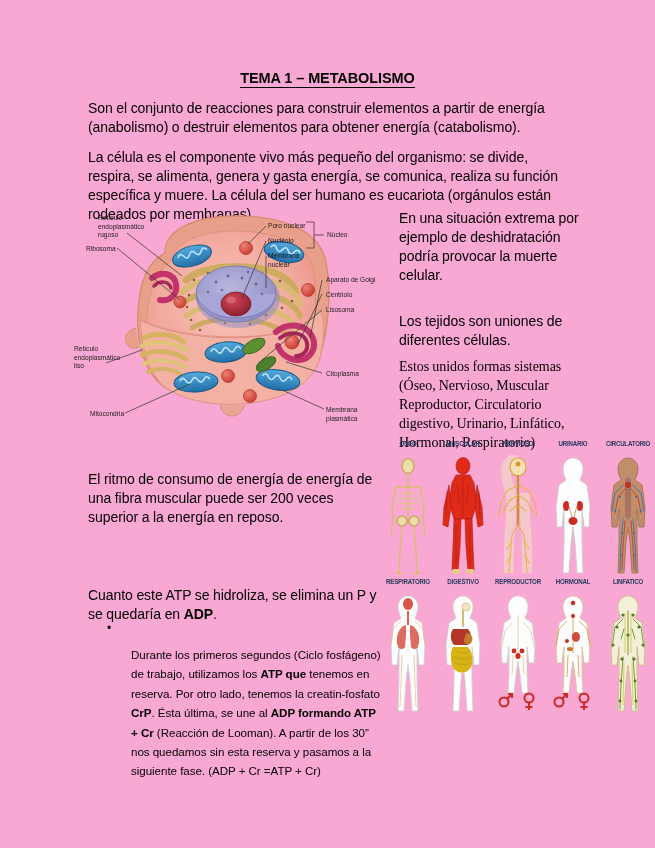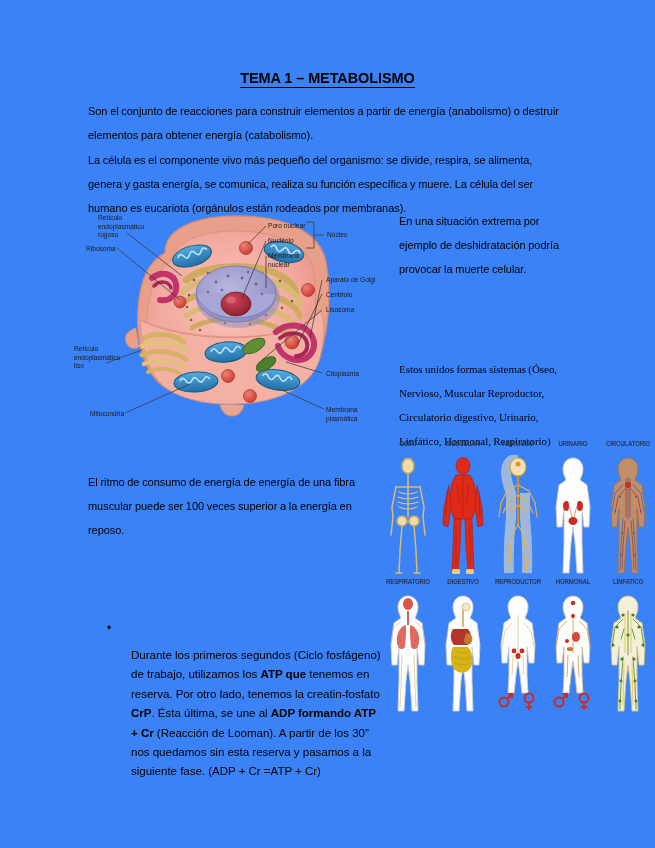--- a/index.html
+++ b/index.html
@@ -12,21 +12,21 @@
     height: 848px;
     font-family: "Liberation Sans", sans-serif;
     color: #000000;
     overflow: hidden;
     position: relative;
   }
   .page {
     position: relative;
     width: 655px;
     height: 848px;
-    background: #3b82f6;
+    background: #f9a8d4;
     box-sizing: border-box;
   }
 
   
   .doc-title {
     position: absolute;
     left: 0;
     top: 70px;
     width: 655px;
     text-align: center;
@@ -35,22 +35,22 @@
     letter-spacing: -0.1px;
   }
   .doc-title span {
     border-bottom: 1.6px solid #000;
     padding-bottom: 1px;
   }
 
   
   .para {
     position: absolute;
-    font-size: 11px;
-    line-height: 24px;
+    font-size: 14px;
+    line-height: 19px;
     text-align: left;
     letter-spacing: -0.05px;
     word-spacing: -0.3px;
   }
   .para b { font-weight: bold; }
 
   
   #p-intro   { left: 88px; top: 99px;  width: 474px; }
   #p-celula  { left: 88px; top: 148px; width: 474px; }
 
@@ -150,26 +150,28 @@
   <div class="doc-title">
     <span>TEMA 1 – METABOLISMO</span>
   </div>
 
   <div class="para" id="p-intro">Son el conjunto de reacciones para construir elementos a partir de energía (anabolismo) o destruir elementos para obtener energía (catabolismo).</div>
 
   <div class="para" id="p-celula">La célula es el componente vivo más pequeño del organismo: se divide, respira, se alimenta, genera y gasta energía, se comunica, realiza su función específica y muere. La célula del ser humano es eucariota (orgánulos están rodeados por membranas).</div>
 
   <div class="para" id="p-extrema">En una situación extrema por ejemplo de deshidratación podría provocar la muerte celular.</div>
 
+  <div class="para" id="p-tejidos">Los tejidos son uniones de diferentes células.</div>
 
   <div class="para" id="p-sistemas">Estos unidos formas sistemas (Óseo, Nervioso, Muscular Reproductor, Circulatorio digestivo, Urinario, Linfático, Hormonal, Respiratorio)</div>
 
-  <div class="para" id="p-ritmo">El ritmo de consumo de energía de energía de una fibra muscular puede ser 100 veces superior a la energía en reposo.</div>
-
-
+  <div class="para" id="p-ritmo">El ritmo de consumo de energía de energía de una fibra muscular puede ser 200 veces superior a la energía en reposo.</div>
+
+
+  <div class="para" id="p-cuanto">Cuanto este ATP se hidroliza, se elimina un P y se quedaría en <b>ADP</b>.</div>
 
   <div class="bullet-item">
     <span class="dot">•</span>
     <span class="btext">Durante los primeros segundos (Ciclo fosfágeno) de trabajo, utilizamos los <b>ATP que</b> tenemos en reserva. Por otro lado, tenemos la creatin-fosfato <b>CrP</b>. Ésta última, se une al <b>ADP formando ATP + Cr</b> (Reacción de Looman). A partir de los 30” nos quedamos sin esta reserva y pasamos a la siguiente fase. (ADP + Cr =ATP + Cr)</span>
   </div>
 
   <div id="cell-figure">
     <svg width="320" height="232" viewBox="0 0 320 232" xmlns="http://www.w3.org/2000/svg">
       <defs>
         <radialGradient id="cytoGrad" cx="48%" cy="45%" r="62%">

